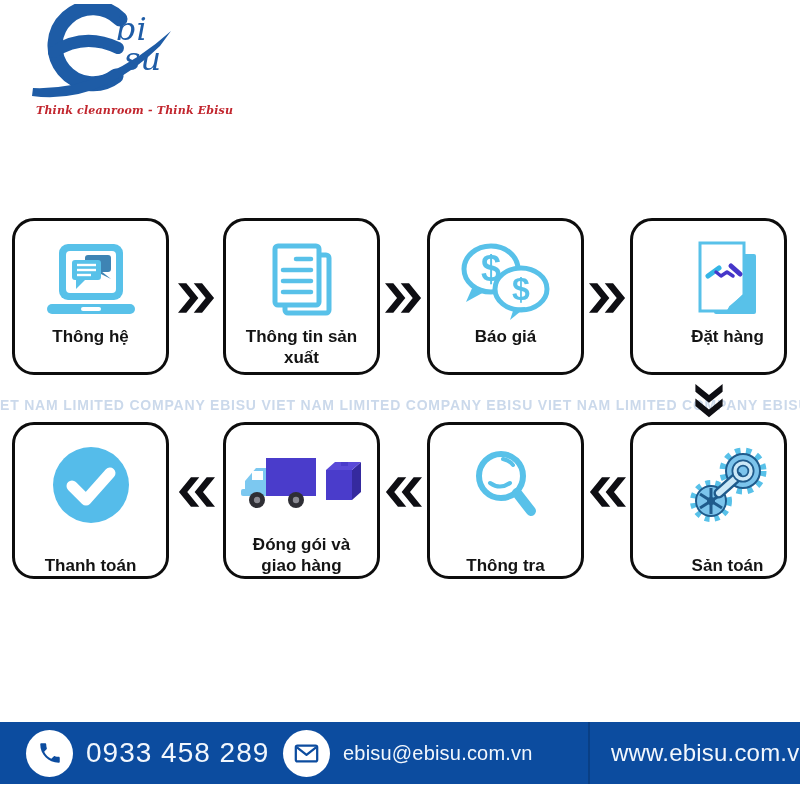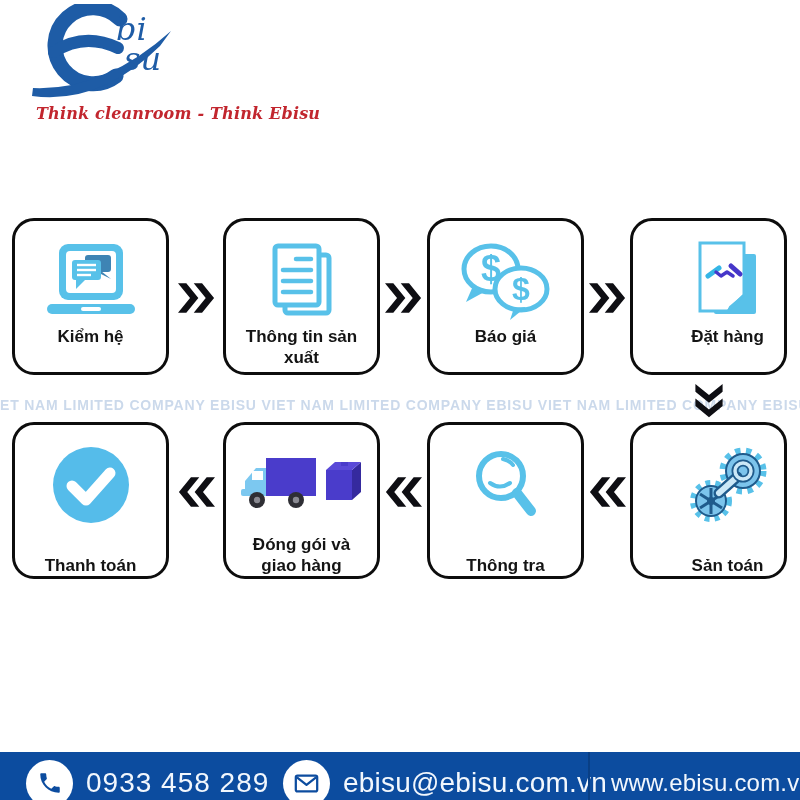--- a/index.html
+++ b/index.html
@@ -9,21 +9,21 @@
     background:#ffffff; position:relative; overflow:hidden;
   }
   .canvas { position:absolute; inset:0; background:#fff; }
 
   
   .logo-block { position:absolute; left:28px; top:4px; width:210px; height:120px; }
   .logo-svg { position:absolute; left:0; top:0; }
   .tagline {
     position:absolute; left:8px; top:100px; width:192px; text-align:center;
     font-family:"DejaVu Serif", serif; font-style:italic; font-weight:bold;
-    font-size:16px; color:#c2262e; letter-spacing:.2px; white-space:nowrap;
+    font-size:11px; color:#c2262e; letter-spacing:.2px; white-space:nowrap;
   }
 
   
   .box {
     position:absolute; width:157px; height:157px; background:#fff;
     border:3.5px solid #0d0d0d; border-radius:22px;
     display:flex; flex-direction:column; align-items:center;
     padding-top:20px;
   }
   .icon-wrap { height:80px; display:flex; align-items:center; justify-content:center; }
@@ -49,33 +49,33 @@
   
   .watermark {
     position:absolute; left:0; top:397px; width:800px; height:18px;
     overflow:hidden; white-space:nowrap;
     font-size:14px; font-weight:bold; color:#cbd9eb; letter-spacing:.8px;
     z-index:1;
   }
 
   
   .footer {
-    position:absolute; left:0; bottom:0; width:800px; height:48px;
+    position:absolute; left:0; bottom:16px; width:800px; height:62px;
     background:#0c4c9f; color:#f2f7fd;
   }
   .f-item { position:absolute; top:0; height:62px; display:flex; align-items:center; gap:13px; }
   .f-phone { left:26px; }
   .f-email { left:283px; }
   .f-web   { left:611px; }
   .f-circle {
     width:47px; height:47px; border-radius:50%; background:#ffffff;
     display:flex; align-items:center; justify-content:center; flex:0 0 auto;
   }
   .f-phone-text { font-size:28px; letter-spacing:1px; }
-  .f-email-text { font-size:28px; letter-spacing:.2px; }
+  .f-email-text { font-size:20px; letter-spacing:.2px; }
   .f-web-text   { font-size:24px; letter-spacing:.2px; }
   .f-divider {
     position:absolute; left:588px; top:0; width:2px; height:62px;
     background:#093f85;
   }
 </style>
 </head>
 <body>
 
 <div class="canvas">
@@ -102,21 +102,21 @@
         <polygon points="58,27 68,35 54,28" fill="#3e84b4"></polygon>
         <rect x="29" y="16" width="29" height="20" rx="3" fill="#58c1e9"></rect>
         <line x1="34" y1="21" x2="53" y2="21" stroke="#fff" stroke-width="2.4"></line>
         <line x1="34" y1="26" x2="53" y2="26" stroke="#fff" stroke-width="2.4"></line>
         <line x1="34" y1="31" x2="48" y2="31" stroke="#fff" stroke-width="2.4"></line>
         <polygon points="33,36 33,45 42,36" fill="#58c1e9"></polygon>
         <rect x="4" y="60" width="88" height="10" rx="5" fill="#58c1e9"></rect>
         <rect x="38" y="63" width="20" height="4" rx="2" fill="#fff"></rect>
       </svg>
     </div>
-    <div class="box-label">Kiểm hệ</div>
+    <div class="box-label">Thông hệ</div>
   </div>
 
   <div class="box r1 c2">
     <div class="icon-wrap">
       <svg width="64" height="76" viewBox="0 0 64 76">
         <rect x="15" y="12" width="44" height="58" rx="3" fill="#fff" stroke="#58c1e9" stroke-width="5"></rect>
         <rect x="5" y="3" width="44" height="59" rx="3" fill="#fff" stroke="#58c1e9" stroke-width="5"></rect>
         <line x1="26" y1="16" x2="41" y2="16" stroke="#58c1e9" stroke-width="4.5" stroke-linecap="round"></line>
         <line x1="13" y1="27" x2="41" y2="27" stroke="#58c1e9" stroke-width="4.5" stroke-linecap="round"></line>
         <line x1="13" y1="38" x2="41" y2="38" stroke="#58c1e9" stroke-width="4.5" stroke-linecap="round"></line>

